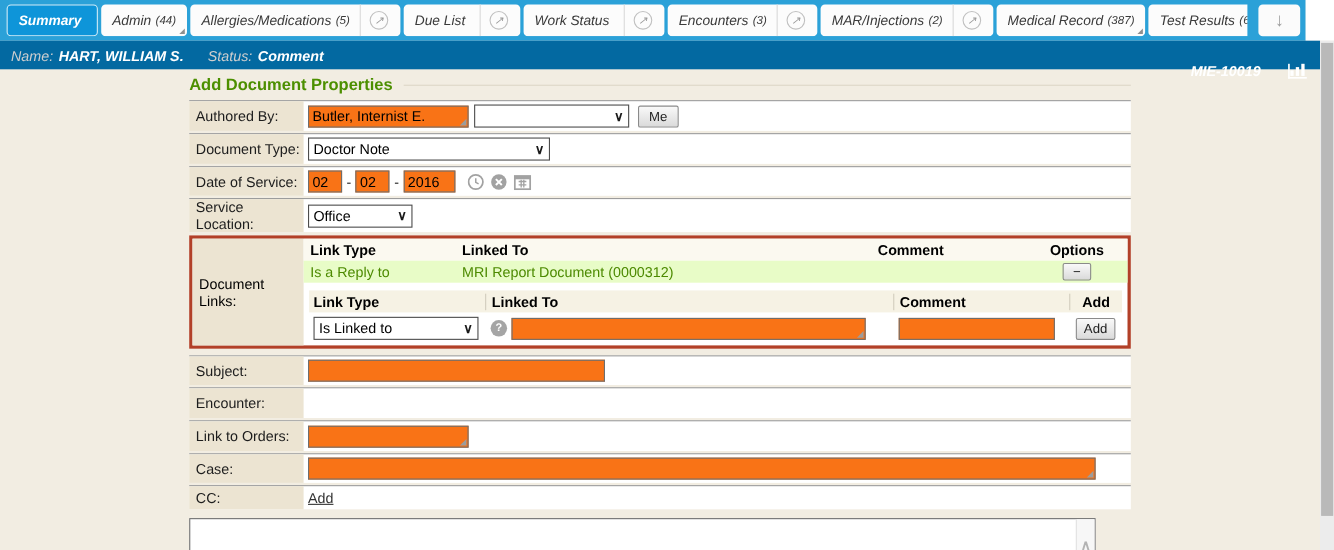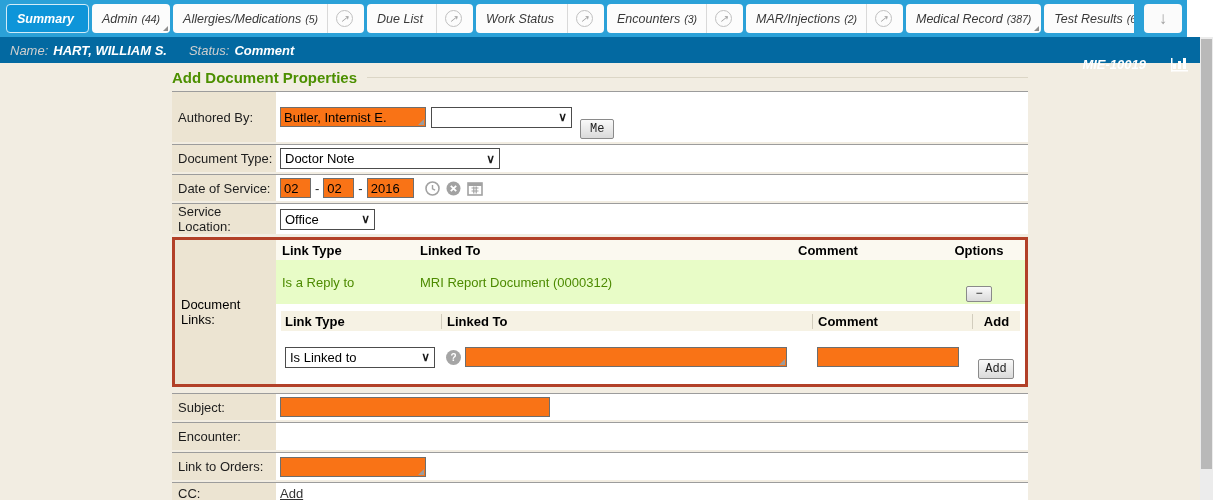--- a/index.html
+++ b/index.html
@@ -49,21 +49,21 @@
 
   .txt { border:1px solid #6e6e6e; height:20px; font-family:"Liberation Sans",sans-serif;
          font-size:13px; padding:0 3px; background:#f97316; }
   .grip-wrap { position:relative; display:inline-flex; }
   .grip-wrap::after { content:""; position:absolute; right:2px; bottom:2px;
          border-left:6px solid transparent; border-bottom:6px solid #9c9c9c; }
   .sel { border:1px solid #4c4c4c; height:21px; background:#fff; display:inline-flex;
          align-items:center; justify-content:space-between; font-size:13px; padding:0 4px; }
   .sel-chev { color:#1a1a1a; font-size:12px; font-weight:bold; margin-left:6px; }
   .btn { background:linear-gradient(#f9f9f9,#dadada); border:1px solid #8a8a8a; border-radius:2px;
-         font-family:Liberation Mono, monospace; font-size:12px; color:#222; padding:2px 9px;margin-top:24px; }
+         font-family:Liberation Sans, sans-serif; font-size:12px; color:#222; padding:2px 9px; }
   .dash { font-size:13px; color:#222; margin:0 -1px; }
   .date-icons { display:flex; align-items:center; gap:6px; margin-left:6px; }
 
   
   .dlbox { display:flex; border:3px solid #b24028; margin-top:3px; background:#fff; }
   .dl-label { flex:none; width:101px; background:#ece4d2; font-size:13px;
          display:flex; align-items:center; padding-left:6px; }
   .dl-content { flex:1; padding-bottom:5px; }
   .dl-head { display:flex; align-items:center; background:#fbf9f0; font-size:13px; font-weight:bold; padding:3px 0 2px; }
   .c-type { flex:none; width:144px; padding-left:6px; }
@@ -305,20 +305,28 @@
 
     <div class="row" style="min-height:28px">
       <div class="row-label">Link to Orders:</div>
       <div class="row-field">
         <span class="grip-wrap">
           <input class="txt" style="width: 146px;">
         </span>
       </div>
     </div>
 
+    <div class="row" style="min-height:27px">
+      <div class="row-label">Case:</div>
+      <div class="row-field">
+        <span class="grip-wrap">
+          <input class="txt" style="width: 716px;">
+        </span>
+      </div>
+    </div>
 
     <div class="row" style="min-height:21px">
       <div class="row-label">CC:</div>
       <div class="row-field">
         <a href="#" class="cc-link">Add</a>
       </div>
     </div>
 
     <div class="bigtext">
       <div class="ta-scroll">

